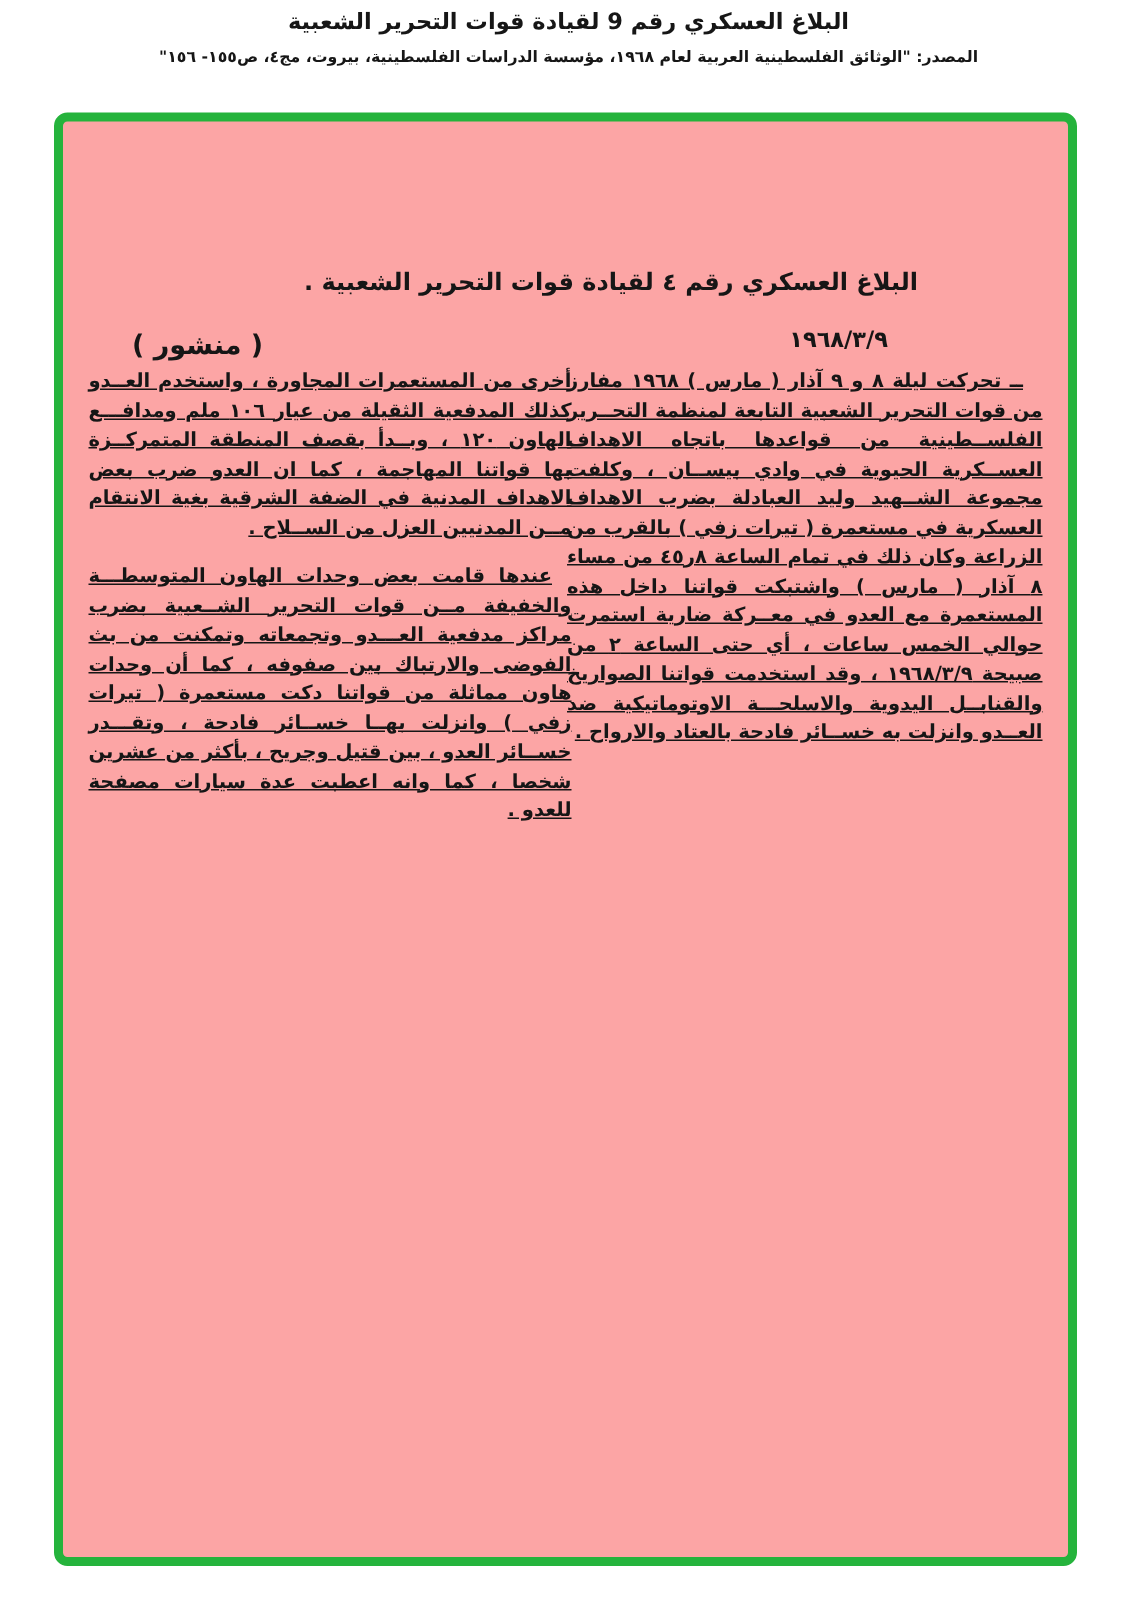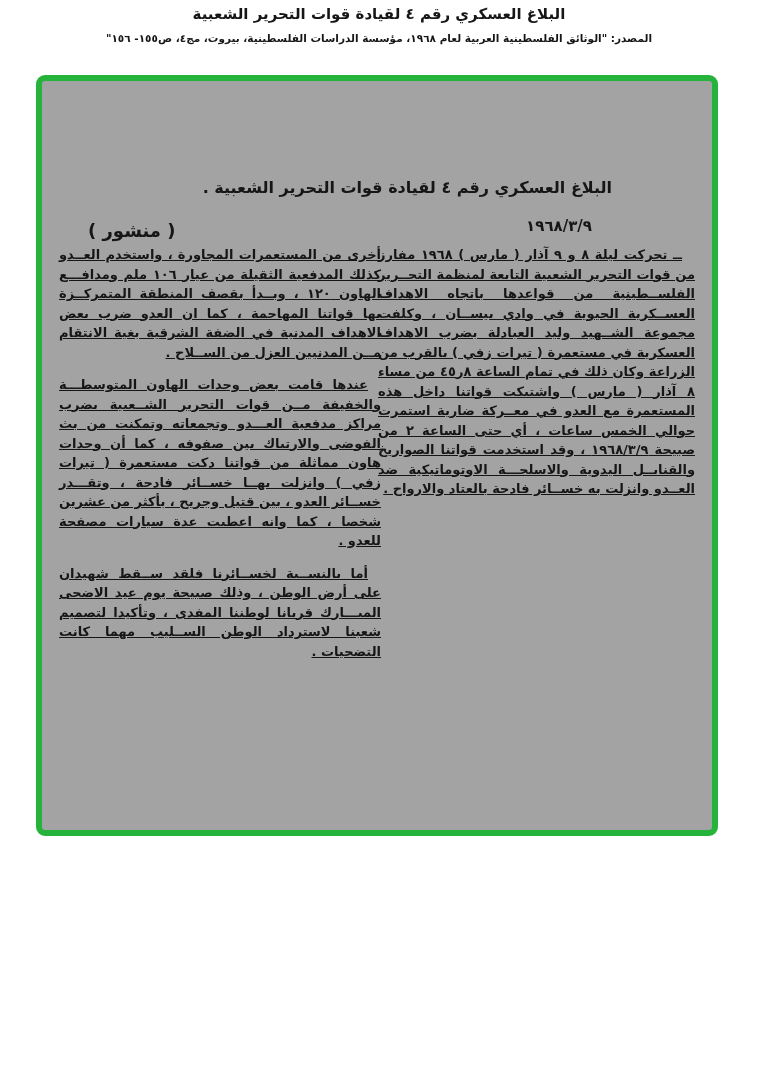--- a/index.html
+++ b/index.html
@@ -31,25 +31,25 @@
   .outer-source {
     margin-top: 9px;
     font-size: 10.5px;
     font-weight: 700;
   }
   .frame {
     position: absolute;
     left: 36px;
     top: 75px;
     width: 682px;
-    height: 761px;
+    height: 969px;
     box-sizing: border-box;
     border: 6px solid #25b33c;
     border-radius: 9px;
-    background: #a3a3a3;
+    background: #fca5a5;
   }
   .doc-title {
     position: absolute;
     top: 97px;
     right: 100px;
     font-size: 16px;
     font-weight: 700;
     white-space: nowrap;
   }
   .doc-date {
@@ -88,31 +88,30 @@
     text-decoration: underline;
   }
   .col p.no-indent {
     text-indent: 0;
   }
 </style>
 </head>
 <body>
 
 <div class="outer-header">
-  <div class="outer-title">البلاغ العسكري رقم ٤ لقيادة قوات التحرير الشعبية</div>
+  <div class="outer-title">البلاغ العسكري رقم 9 لقيادة قوات التحرير الشعبية</div>
   <div class="outer-source">المصدر: "الوثائق الفلسطينية العربية لعام ١٩٦٨، مؤسسة الدراسات الفلسطينية، بيروت، مج٤، ص١٥٥- ١٥٦"</div>
 </div>
 
 <div class="frame">
   <div class="doc-title">البلاغ العسكري رقم ٤ لقيادة قوات التحرير الشعبية .</div>
   <div class="doc-date">١٩٦٨/٣/٩</div>
   <div class="pub-note">( منشور )</div>
 
   <div class="col col-right">
     <p>ــ تحركت ليلة ٨ و ٩ آذار ( مارس ) ١٩٦٨ مفارز من قوات التحرير الشعبية التابعة لمنظمة التحــرير الفلســطينية من قواعدها باتجاه الاهداف العســكرية الحيوية في وادي بيســان ، وكلفت مجموعة الشــهيد وليد العبادلة بضرب الاهداف العسكرية في مستعمرة ( تيرات زفي ) بالقرب من الزراعة وكان ذلك في تمام الساعة ٨ر٤٥ من مساء ٨ آذار ( مارس ) واشتبكت قواتنا داخل هذه المستعمرة مع العدو في معــركة ضارية استمرت حوالي الخمس ساعات ، أي حتى الساعة ٢ من صبيحة ١٩٦٨/٣/٩ ، وقد استخدمت قواتنا الصواريخ والقنابــل اليدوية والاسلحـــة الاوتوماتيكية ضد العــدو وانزلت به خســائر فادحة بالعتاد والارواح .</p>
   </div>
 
   <div class="col col-left">
     <p class="no-indent">أخرى من المستعمرات المجاورة ، واستخدم العــدو كذلك المدفعية الثقيلة من عيار ١٠٦ ملم ومدافـــع الهاون ١٢٠ ، وبــدأ بقصف المنطقة المتمركــزة بها قواتنا المهاجمة ، كما ان العدو ضرب بعض الاهداف المدنية في الضفة الشرقية بغية الانتقام مــن المدنيين العزل من الســلاح .</p>
     <p>عندها قامت بعض وحدات الهاون المتوسطـــة والخفيفة مــن قوات التحرير الشــعبية بضرب مراكز مدفعية العـــدو وتجمعاته وتمكنت من بث الفوضى والارتباك بين صفوفه ، كما أن وحدات هاون مماثلة من قواتنا دكت مستعمرة ( تيرات زفي ) وانزلت بهــا خســائر فادحة ، وتقـــدر خســائر العدو ، بين قتيل وجريح ، بأكثر من عشرين شخصا ، كما وانه اعطبت عدة سيارات مصفحة للعدو .</p>
-    <p>أما بالنســبة لخســائرنا فلقد ســقط شهيدان على أرض الوطن ، وذلك صبيحة يوم عيد الاضحى المبـــارك قربانا لوطننا المفدى ، وتأكيدا لتصميم شعبنا لاسترداد الوطن الســليب مهما كانت التضحيات .</p>
   </div>
 </div>
 
 </body></html>

